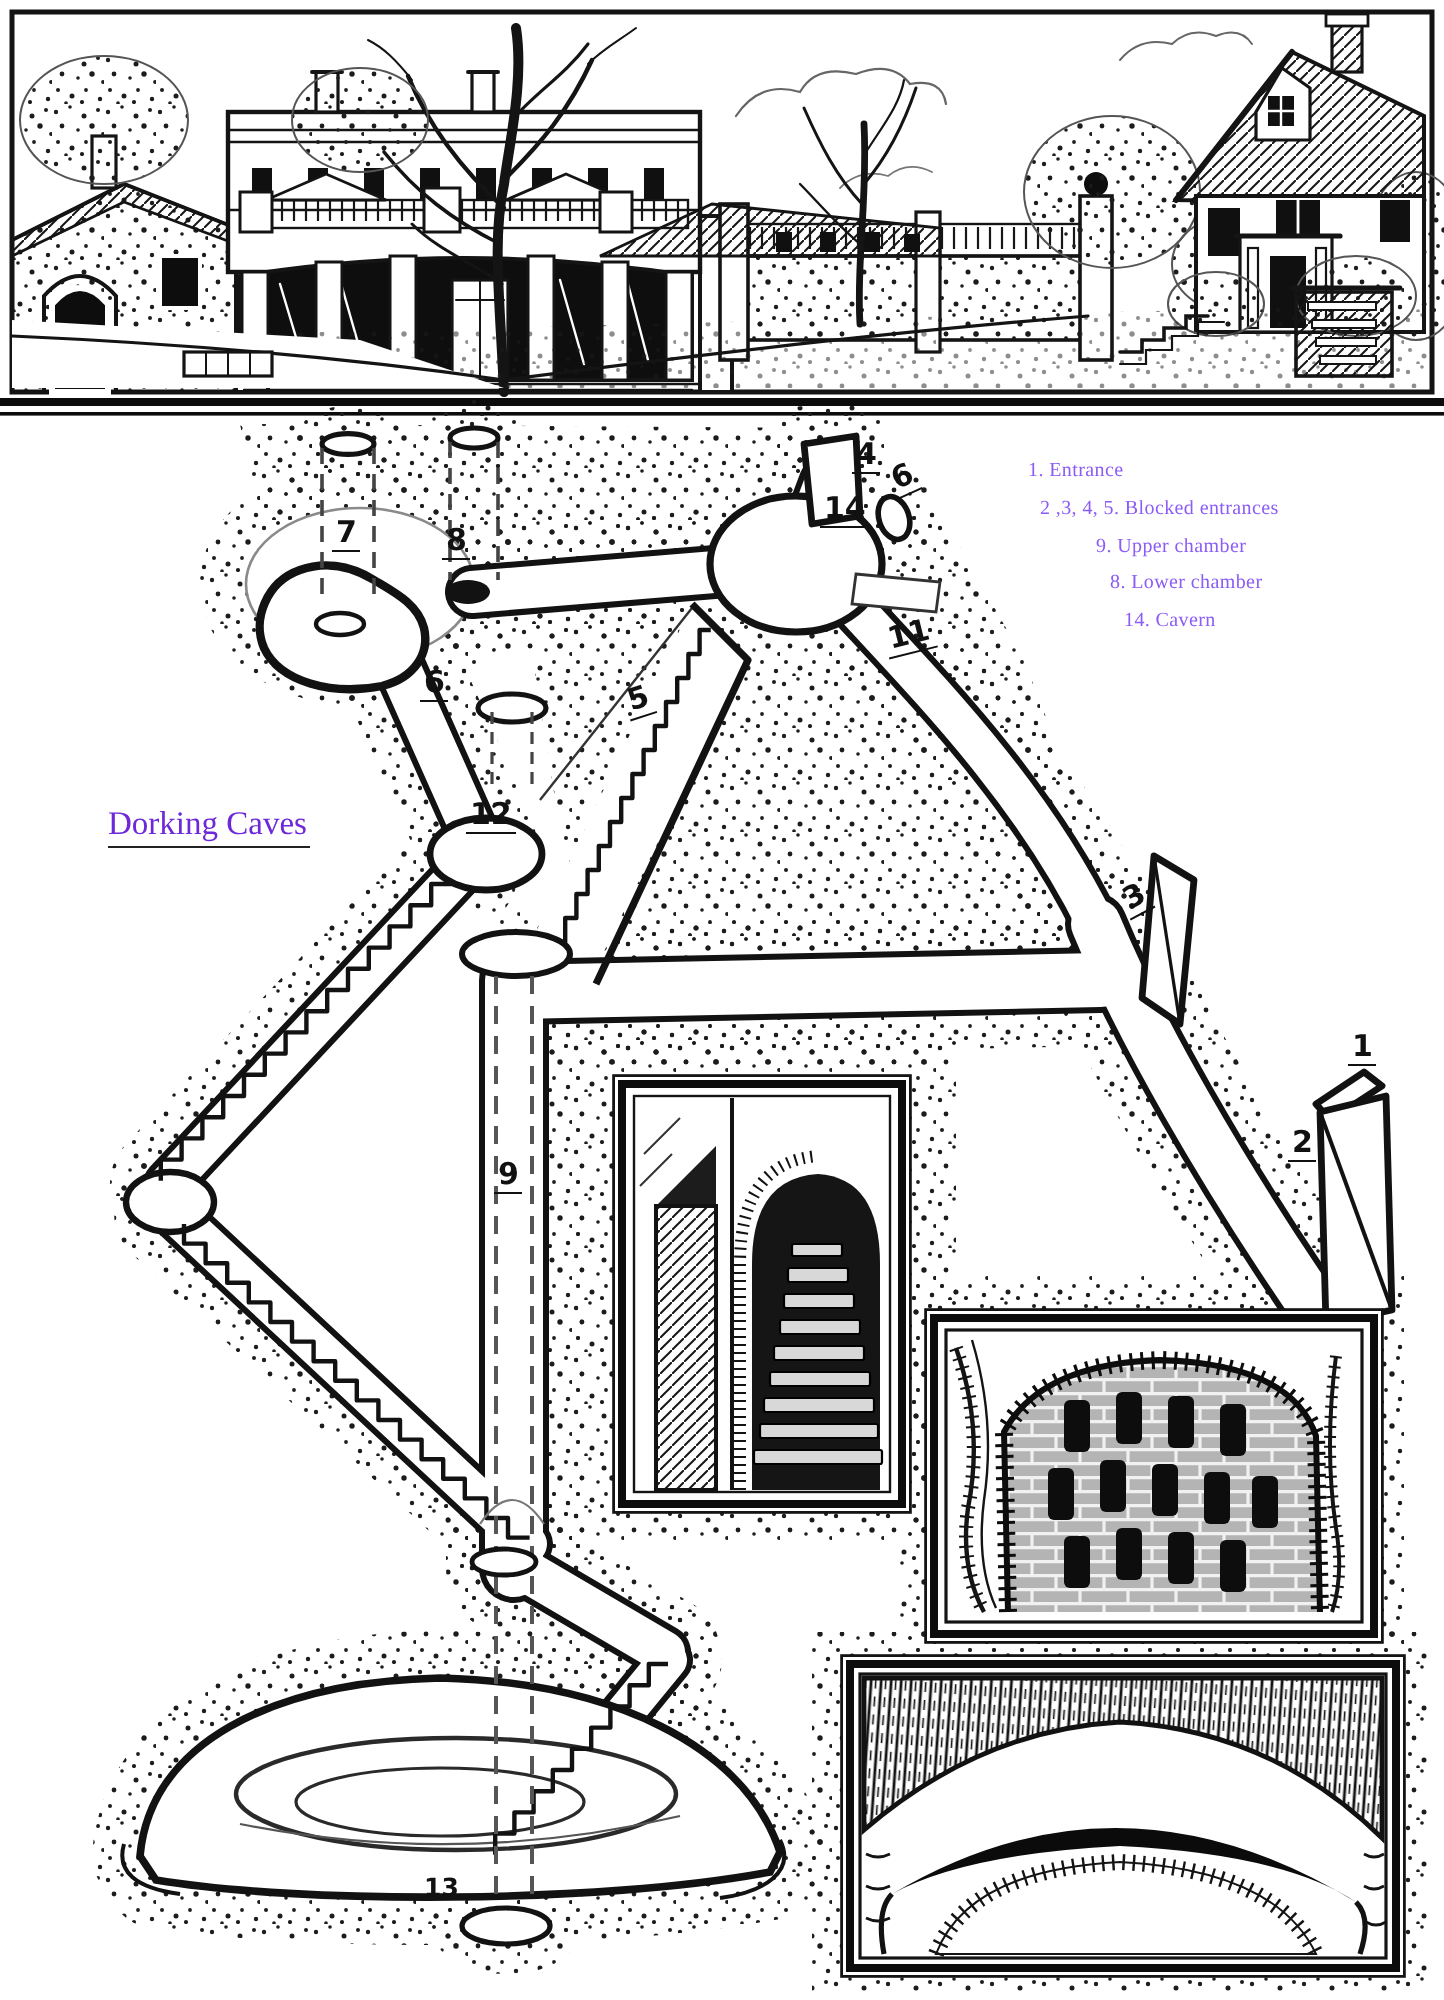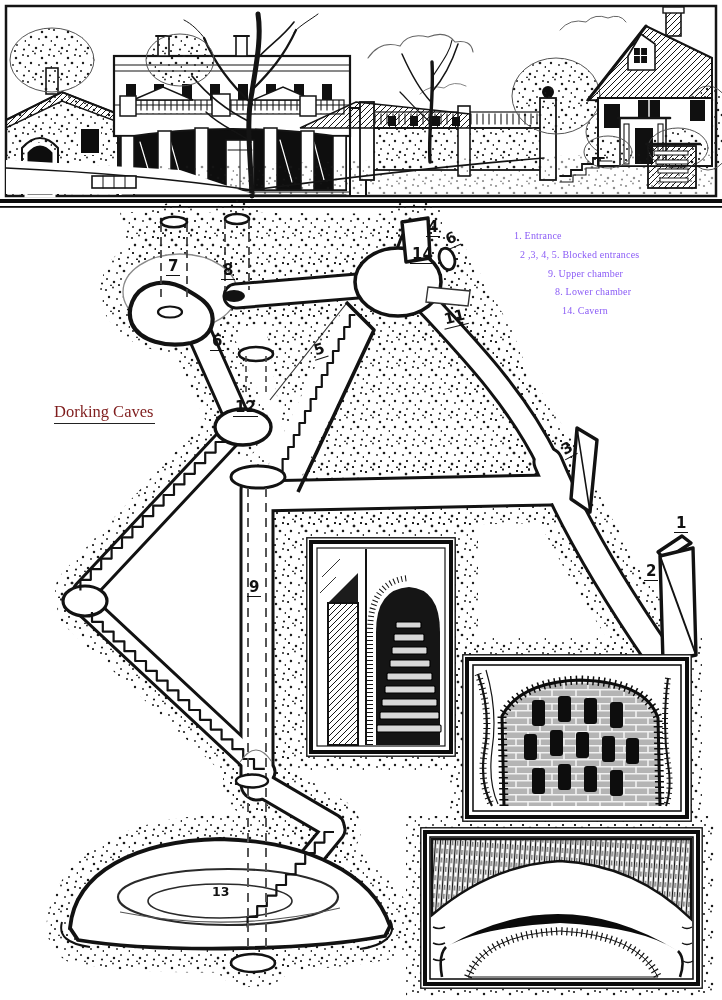--- a/index.html
+++ b/index.html
@@ -2,21 +2,21 @@
 <html><head>
 <meta charset="utf-8">
 <style>
   html,body{margin:0;padding:0;background:#e8e8e8;}
   .page{position:relative;width:722px;height:1000px;background:#fff;overflow:hidden;
         font-family:"Liberation Serif", serif;color:#161616;}
   .page svg{position:absolute;left:0;top:0;}
   .legend{position:absolute;left:514px;top:227px;font-size:10px;line-height:18.8px;
           letter-spacing:.2px;color:#8b5cf6;}
   .legend div{white-space:nowrap;}
-  .map-title{position:absolute;left:54px;top:402px;font-size:16.5px;color:#7f1d1d;
+  .map-title{position:absolute;left:54px;top:402px;font-size:16.5px;color:#6d28d9;
              border-bottom:1.4px solid #222;padding:0 2px 1px 0;}
   .mlab{position:absolute;font-family:"DejaVu Sans", sans-serif;font-size:15px;
         font-weight:600;color:#111;}
   .mlab span{display:inline-block;border-bottom:1.7px solid #111;padding:0 2px 0px;line-height:1.05;}
   .mlab.noline span{border-bottom:none;}
   .mlab.small{font-size:12.5px;}
 </style>
 </head>
 <body>
 
@@ -398,16 +398,16 @@
   <div class="mlab" style="left:560px;top:439px;transform:rotate(-28deg)"><span>3</span></div>
   <div class="mlab" style="left:426px;top:218px"><span>4</span></div>
   <div class="mlab" style="left:312px;top:340px;transform:rotate(-18deg)"><span>5</span></div>
   <div class="mlab" style="left:444px;top:229px;transform:rotate(-24deg)"><span>6</span></div>
   <div class="mlab" style="left:166px;top:257px"><span>7</span></div>
   <div class="mlab" style="left:221px;top:261px"><span>8</span></div>
   <div class="mlab" style="left:247px;top:578px"><span>9</span></div>
   <div class="mlab" style="left:210px;top:332px"><span>6</span></div>
   <div class="mlab" style="left:442px;top:308px;transform:rotate(-14deg)"><span>11</span></div>
   <div class="mlab" style="left:233px;top:398px"><span>12</span></div>
-  <div class="mlab small noline" style="left:210px;top:884px"><span>13</span></div>
+  <div class="mlab small noline" style="left:210px;top:936px"><span>13</span></div>
   <div class="mlab" style="left:410px;top:245px"><span>14</span></div>
 
 </div>
 
 </body></html>

